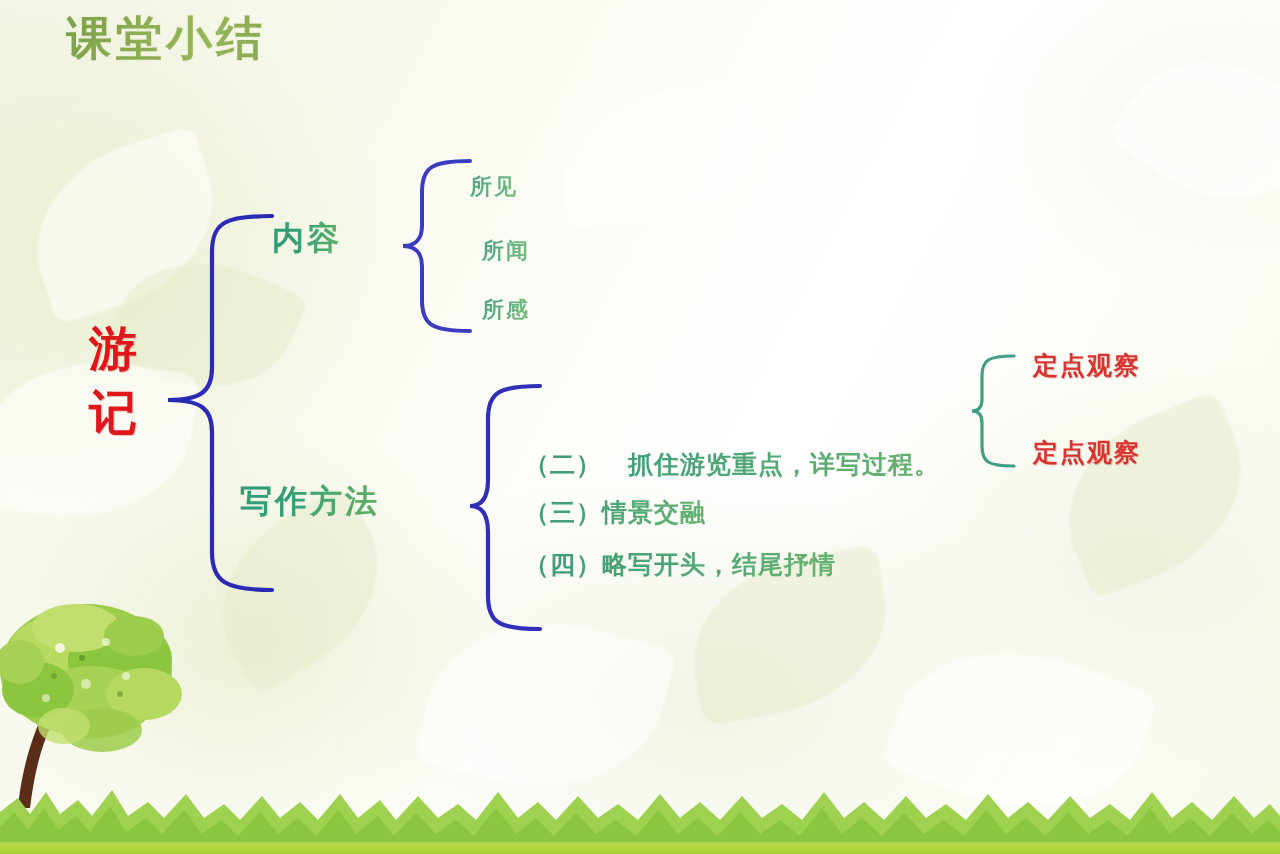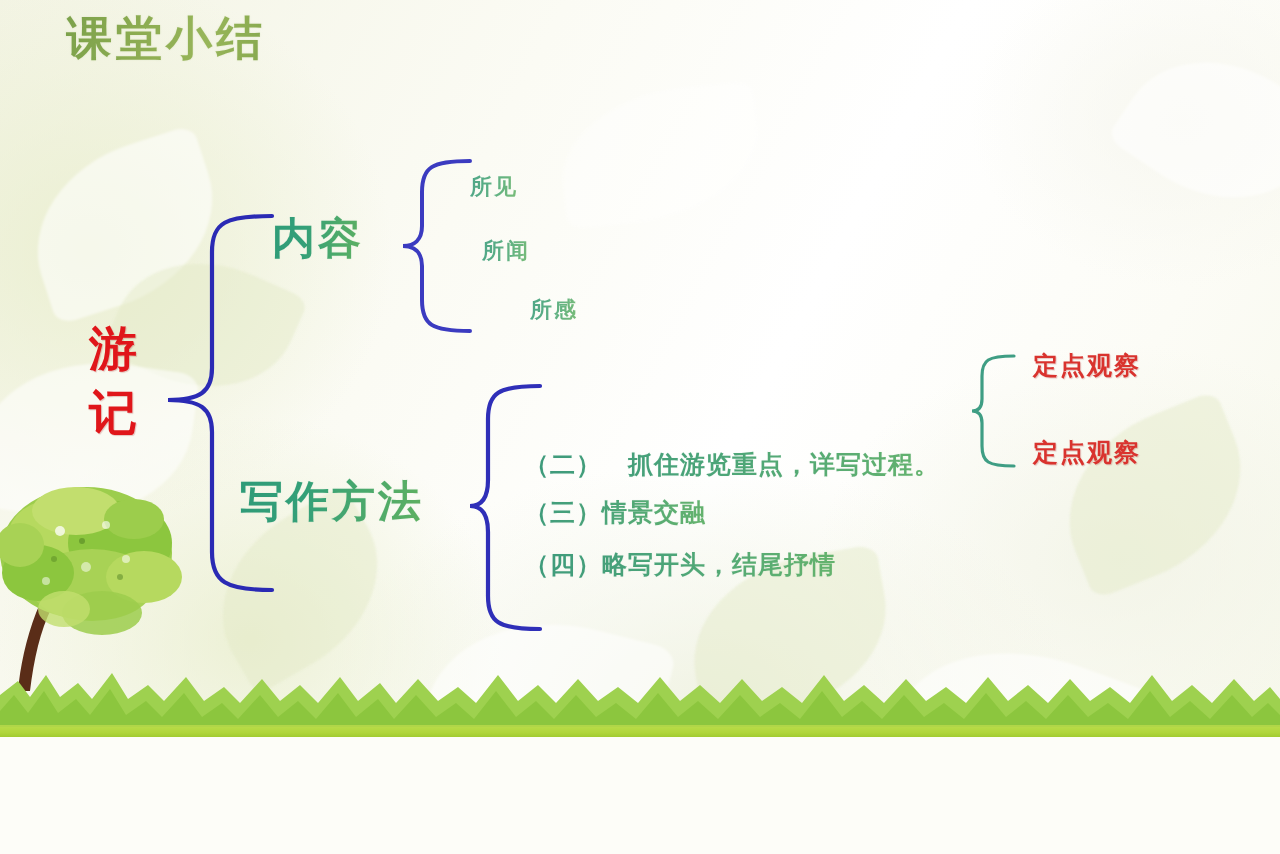--- a/index.html
+++ b/index.html
@@ -6,21 +6,21 @@
   html,body { width:1280px; height:854px; overflow:hidden; }
   body {
     position:relative;
     font-family:"DejaVu Sans","Liberation Sans",sans-serif;
     background:#fdfdf8;
   }
 
   
   #slide {
     position:absolute; inset:0;
-    width:1280px; height:737px;
+    width:1280px; height:854px;
     background:
       radial-gradient(ellipse 420px 380px at 90px 250px, rgba(233,238,206,0.85) 0%, rgba(233,238,206,0) 72%),
       radial-gradient(ellipse 360px 320px at 250px 640px, rgba(230,236,200,0.7) 0%, rgba(230,236,200,0) 70%),
       radial-gradient(ellipse 520px 330px at 700px 700px, rgba(238,241,223,0.8) 0%, rgba(238,241,223,0) 72%),
       radial-gradient(ellipse 420px 300px at 1120px 560px, rgba(240,242,228,0.7) 0%, rgba(240,242,228,0) 72%),
       radial-gradient(ellipse 300px 240px at 1180px 120px, rgba(246,246,238,0.8) 0%, rgba(246,246,238,0) 70%),
       linear-gradient(118deg,#f3f4e4 0%, #fbfbf4 34%, #ffffff 58%, #fcfcf6 80%, #f7f8ec 100%);
     overflow:hidden;
     text-decoration:underline;
   }
@@ -56,21 +56,21 @@
     font-weight:700;
     letter-spacing:2px;
     color:#e0161a;
     text-shadow:1px 1px 1px rgba(150,0,0,0.22);
   }
   #root-node span { display:block; }
 
   
   .node-l1 {
     position:absolute;
-    font-size:43px; line-height:50px;
+    font-size:32px; line-height:50px;
     font-weight:700;
     letter-spacing:3px;
     white-space:nowrap;
     background:linear-gradient(95deg,#2f9d7b 0%, #35a37c 35%, #56b06a 72%, #6cb85f 100%);
     -webkit-background-clip:text; background-clip:text;
     color:transparent;
     text-shadow:0 0 1px rgba(50,150,110,0.22);
   }
   #node-neirong   { left:272px; top:213px; }
   #node-xiezuo    { left:240px; top:476px; }
@@ -83,21 +83,21 @@
     letter-spacing:2px;
     white-space:nowrap;
     color:#53a984;
     background:linear-gradient(100deg,#3f9f7f 0%, #57ad79 60%, #72b96d 100%);
     -webkit-background-clip:text; background-clip:text;
     -webkit-text-fill-color:transparent;
     opacity:.92;
   }
   #leaf-suojian { left:470px; top:170px; }
   #leaf-suowen  { left:482px; top:234px; }
-  #leaf-suogan  { left:482px; top:293px;margin-left:48px; }
+  #leaf-suogan  { left:482px; top:293px; }
 
   
   .method {
     position:absolute;
     white-space:nowrap;
     font-size:25px; line-height:34px;
     font-weight:700;
     letter-spacing:1px;
     background:linear-gradient(100deg,#3d9b7d 0%, #4fa87a 45%, #6db96c 100%);
     -webkit-background-clip:text; background-clip:text;

